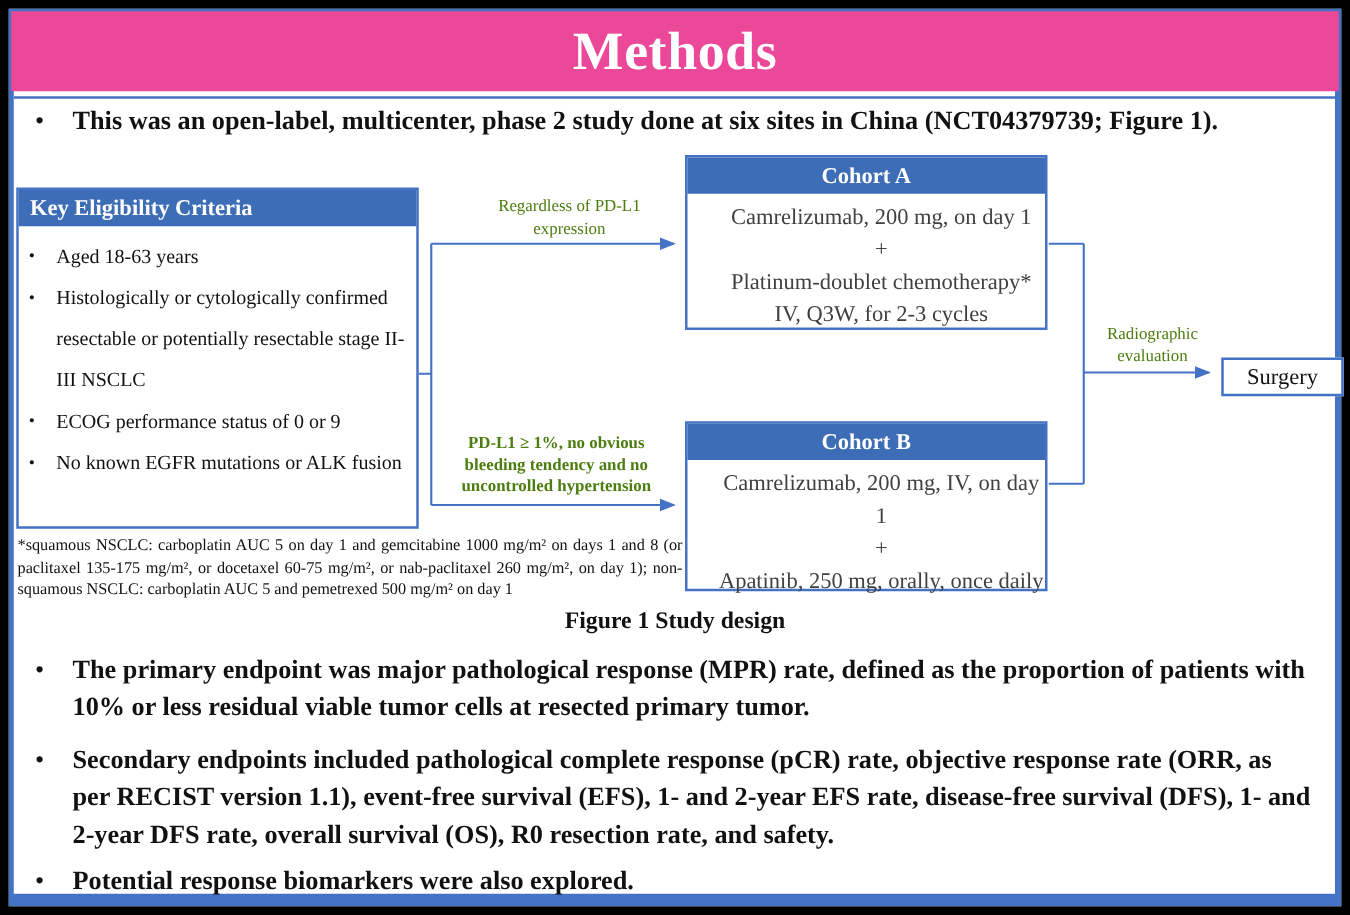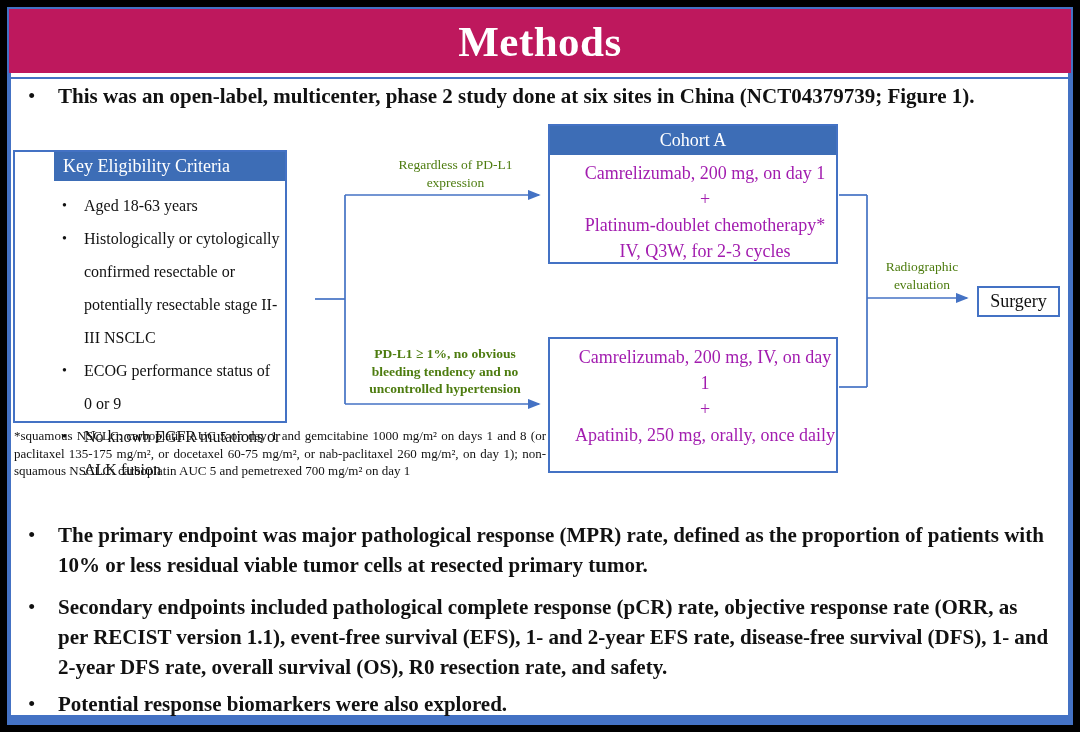--- a/index.html
+++ b/index.html
@@ -13,61 +13,61 @@
   .frame{
     position:absolute;left:7px;top:7px;width:1066px;height:718px;
     box-sizing:border-box;
     background:#fff;
     border:4px solid #4472c4;
     border-bottom-width:10px;
     border-right-width:5px;
   }
   .titlebar{
     position:absolute;left:9px;top:9px;width:1062px;height:64px;
-    background:#be185d;
+    background:#ec4899;
     display:flex;align-items:center;justify-content:center;
   }
   .title-text{
     color:#fff;font-size:43px;font-weight:bold;letter-spacing:.5px;
   }
   .divider{
     position:absolute;left:11px;top:77px;width:1058px;height:2px;background:#4472c4;
   }
   .bullet-row{
     position:absolute;display:flex;
     font-size:21px;color:#111;line-height:30px;
   }
   .bullet-row .marker{flex:0 0 30px;color:#111;}
   .bullet-row .btext{flex:1;font-weight:bold;}
   
   .fig-box{
     position:absolute;box-sizing:border-box;background:#fff;
     border:2px solid #4472c4;
   }
   .fig-box .hdr{
-    background:#3d6db6;color:#fff;font-weight:normal;font-size:18px;
+    background:#3d6db6;color:#fff;font-weight:bold;font-size:18px;
     height:29px;line-height:29px;box-sizing:border-box;
   }
-  .elig{left:13px;top:150px;width:274px;height:273px;padding-left:39px;}
+  .elig{left:13px;top:150px;width:322px;height:273px;}
   .elig .hdr{padding-left:9px;text-align:left;}
   .elig .body{padding:8px 4px 0 8px;}
   .elig-item{display:flex;font-size:16px;line-height:33px;color:#111;}
   .elig-item .marker{flex:0 0 22px;font-size:14px;}
   .cohort{width:290px;}
   .cohort .hdr{text-align:center;}
   .cohort-a{left:548px;top:124px;height:140px;}
   .cohort-b{left:548px;top:337px;height:136px;}
   .cohort .body{padding-top:5px;}
-  .cohort-line{font-size:18px;line-height:26px;text-align:center;color:#a21caf;padding-left:24px;}
+  .cohort-line{font-size:18px;line-height:26px;text-align:center;color:#404040;padding-left:24px;}
   .flow-label{
     position:absolute;text-align:center;font-size:13.5px;line-height:1.3;
     color:#4d7c0f;white-space:pre-line;
   }
   .surgery{
-    left:977px;top:286px;width:83px;height:31px;
+    left:977px;top:286px;width:98px;height:31px;
     display:flex;align-items:center;justify-content:center;
     font-size:18px;color:#111;
   }
   .footnote{
     position:absolute;left:14px;top:427px;width:532px;
     font-size:13px;line-height:1.35;color:#111;text-align:justify;
   }
   .caption{
     position:absolute;left:0;top:486px;width:1080px;text-align:center;
     font-size:19px;font-weight:bold;color:#111;
@@ -140,34 +140,36 @@
     <div class="hdr">Cohort A</div>
     <div class="body">
       <div class="cohort-line">Camrelizumab, 200 mg, on day 1</div>
       <div class="cohort-line">+</div>
       <div class="cohort-line">Platinum-doublet chemotherapy*</div>
       <div class="cohort-line">IV, Q3W, for 2-3 cycles</div>
     </div>
   </div>
 
   <div class="fig-box cohort cohort-b">
+    <div class="hdr">Cohort B</div>
     <div class="body">
       <div class="cohort-line">Camrelizumab, 200 mg, IV, on day 1</div>
       <div class="cohort-line">+</div>
       <div class="cohort-line">Apatinib, 250 mg, orally, once daily</div>
     </div>
   </div>
 
   <div class="flow-label" style="left:872px;top:258px;width:100px;">Radiographic
 evaluation</div>
   <div class="fig-box surgery">
     <span>Surgery</span>
   </div>
 
-  <div class="footnote">*squamous NSCLC: carboplatin AUC 5 on day 1 and gemcitabine 1000 mg/m² on days 1 and 8 (or paclitaxel 135-175 mg/m², or docetaxel 60-75 mg/m², or nab-paclitaxel 260 mg/m², on day 1); non-squamous NSCLC: carboplatin AUC 5 and pemetrexed 700 mg/m² on day 1</div>
+  <div class="footnote">*squamous NSCLC: carboplatin AUC 5 on day 1 and gemcitabine 1000 mg/m² on days 1 and 8 (or paclitaxel 135-175 mg/m², or docetaxel 60-75 mg/m², or nab-paclitaxel 260 mg/m², on day 1); non-squamous NSCLC: carboplatin AUC 5 and pemetrexed 500 mg/m² on day 1</div>
+  <div class="caption">Figure 1 Study design</div>
 
   <div class="bullet-row" style="left:28px;top:520px;width:1022px;">
     <span class="marker">•</span>
     <span class="btext">The primary endpoint was major pathological response (MPR) rate, defined as the proportion of patients with 10% or less residual viable tumor cells at resected primary tumor.</span>
   </div>
   <div class="bullet-row" style="left:28px;top:592px;width:1022px;">
     <span class="marker">•</span>
     <span class="btext">Secondary endpoints included pathological complete response (pCR) rate, objective response rate (ORR, as per RECIST version 1.1), event-free survival (EFS), 1- and 2-year EFS rate, disease-free survival (DFS), 1- and 2-year DFS rate, overall survival (OS), R0 resection rate, and safety.</span>
   </div>
   <div class="bullet-row" style="left:28px;top:689px;width:1022px;">

